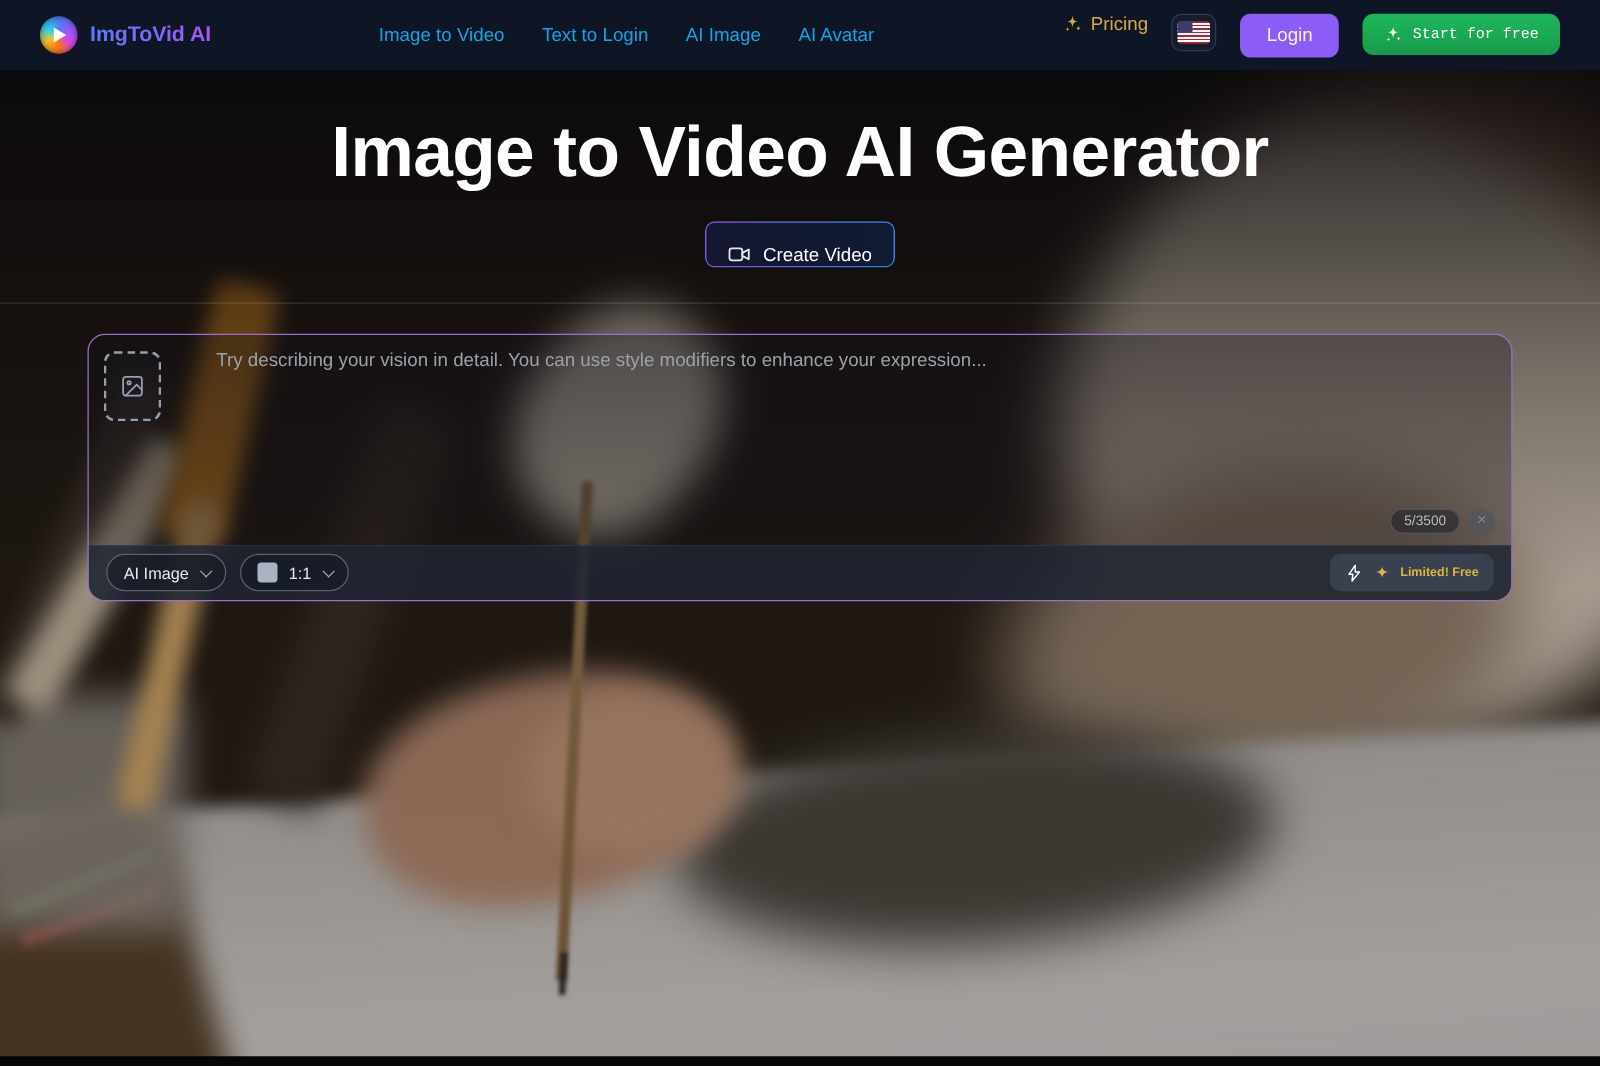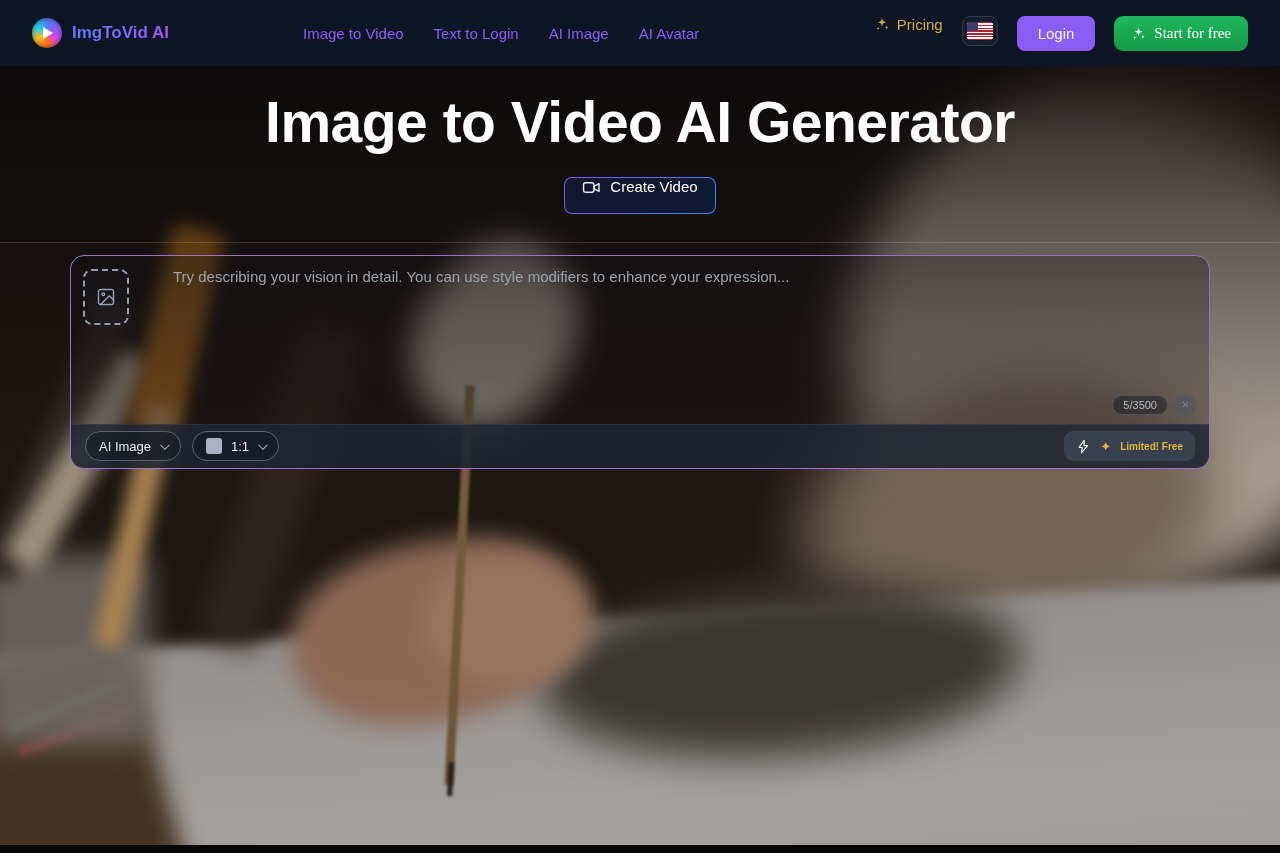--- a/index.html
+++ b/index.html
@@ -31,63 +31,63 @@
   .bg-brush-diag { left: 250px; top: 320px; width: 60px; height: 330px; background: #352b22; transform: rotate(20deg); filter: blur(14px); }
   .bg-hand-shadow { left: 540px; top: 585px; width: 480px; height: 170px; background: #454039; border-radius: 50%; transform: rotate(-4deg); filter: blur(20px); }
   .bg-hand   { left: 290px; top: 540px; width: 300px; height: 180px; background: #a57c64; border-radius: 45% 55% 50% 50%; transform: rotate(-14deg); filter: blur(12px); }
   .bg-fingers{ left: 420px; top: 555px; width: 170px; height: 130px; background: #b28a70; border-radius: 50%; filter: blur(12px); }
   .bg-pencil { left: 455px; top: 385px; width: 9px; height: 400px; background: linear-gradient(180deg, #93744e, #7c5f3d); transform: rotate(3deg); filter: blur(1.5px); }
   .bg-pencil-tip { left: 448px; top: 762px; width: 5px; height: 34px; background: #29231d; transform: rotate(3deg); filter: blur(1.5px); }
   .bg-overlay { position: absolute; inset: 0;
     background: linear-gradient(180deg, rgba(8,7,9,.9) 0%, rgba(8,7,9,.68) 18%, rgba(12,10,12,.42) 36%, rgba(8,8,10,.18) 55%, rgba(10,10,12,.14) 100%); }
 
   
-  .navbar { position: absolute; top: 0; left: 0; right: 0; height: 66px;
+  .navbar { position: absolute; top: 0; left: 0; right: 0; height: 56px;
     background: #0e1625; display: flex; align-items: center; padding: 0 32px; z-index: 50; }
   .brand { display: flex; align-items: center; gap: 10px; cursor: pointer; }
   .logo { width: 30px; height: 30px; border-radius: 50%; position: relative; flex: 0 0 auto;
     background: conic-gradient(#4f7df7, #8b5cf6, #d946ef, #f97316, #fbbf24, #22d3ee, #4f7df7);
     box-shadow: inset 0 0 5px rgba(0,0,0,.55); }
   .logo::after { content: ""; position: absolute; left: 11px; top: 9px;
     border-left: 10px solid #fff; border-top: 6px solid transparent; border-bottom: 6px solid transparent; }
   .brand-name { font-size: 17px; font-weight: bold;
     background: linear-gradient(90deg, #5b7cfa, #a855f7);
     -webkit-background-clip: text; background-clip: text; color: transparent; }
   .nav-links { display: flex; gap: 30px; margin-left: 134px; }
-  .nav-link { color: #8b5cf6; font-size: 15px; cursor: pointer; white-space: nowrap; }
+  .nav-link { color: #0ea5e9; font-size: 15px; cursor: pointer; white-space: nowrap; }
   .nav-right { margin-left: auto; display: flex; align-items: flex-start; gap: 19px; }
   .pricing { display: flex; align-items: center; gap: 7px; color: #d9a93e; font-size: 15px; cursor: pointer; }
   .flag-btn { width: 36px; height: 30px; border-radius: 8px; border: 1px solid #2c3a52;
     background: #141d2e; display: flex; align-items: center; justify-content: center; cursor: pointer; }
   .flag { width: 26px; height: 18px; border-radius: 3px; overflow: hidden; position: relative;
     background: repeating-linear-gradient(180deg, #b22234 0 1.4px, #ffffff 1.4px 2.8px); }
   .flag::before { content: ""; position: absolute; left: 0; top: 0; width: 45%; height: 50%; background: #3e3b6e; }
   .login-btn { background: #8b5cf6; color: #f3f4f6; font-size: 15px; border: none;
     border-radius: 8px; padding: 9px 21px; cursor: pointer; font-family: inherit; }
-  .start-btn { background: linear-gradient(180deg, #1fb75c, #179a4a); color: #fff; font-size: 15px;
-    border: none; border-radius: 9px; padding: 9px 17px; cursor: pointer; font-family: Liberation Serif, serif;
+  .start-btn { background: linear-gradient(180deg, #1fb75c, #179a4a); color: #fff; font-size: 12px;
+    border: none; border-radius: 9px; padding: 9px 17px; cursor: pointer; font-family: Liberation Mono, monospace;
     display: flex; align-items: center; gap: 8px; }
 
   
   .hero { position: absolute; top: 64px; left: 0; right: 0; z-index: 10; text-align: center; }
   .hero-title { margin-top: 26px; font-size: 57px; font-weight: bold; color: #fff; letter-spacing: -0.5px; line-height: 1.15; }
   .hero-sub { margin: 17px auto 0; max-width: 780px; font-size: 19px; line-height: 1.48; color: #f2f3f5; }
   .hero-actions { margin-top: 21px; display: flex; justify-content: center; gap: 17px; }
-  .hero-btn { height: 37px; padding: 0 17px; display: flex; align-items: flex-start; gap: 9px;
+  .hero-btn { height: 37px; padding: 0 17px; display: flex; align-items: flex-end; gap: 9px;
     font-size: 15px; color: #fff; cursor: pointer; border-radius: 8px; font-family: inherit;
     border: 1px solid transparent; }
   .hero-btn.video { background: linear-gradient(rgba(10,15,30,.9), rgba(10,15,30,.9)) padding-box,
     linear-gradient(90deg, #7c5ae0, #3b82f6) border-box; }
   .hero-btn.image { background: linear-gradient(rgba(16,10,26,.9), rgba(16,10,26,.9)) padding-box,
     linear-gradient(90deg, #c23a86, #5b50d6) border-box; }
   .hero-btn svg { flex: 0 0 auto; }
   .section-divider { margin-top: 28px; border: none; border-top: 1px solid rgba(255,255,255,.14); }
 
   
-  .composer { position: relative; margin: 12px auto 0; width: 1140px; height: 214px;
+  .composer { position: relative; margin: 24px auto 0; width: 1140px; height: 214px;
     border: 1px solid #9b6fc9; border-radius: 14px; background: rgba(20,18,24,.30); }
   .dropzone { position: absolute; left: 12px; top: 13px; width: 46px; height: 56px;
     border: 2px dashed #94a0b4; border-radius: 9px; display: flex; align-items: center;
     justify-content: center; cursor: pointer; color: #94a0b4; background: rgba(30,32,40,.25); }
   .prompt-input { position: absolute; left: 96px; top: 6px; width: 1028px; height: 152px;
     background: transparent; border: none; outline: none; resize: none;
     font-family: inherit; font-size: 15px; color: #e5e7eb; line-height: 1.5; padding: 4px 6px; }
   .prompt-input::placeholder { color: #9aa1ad; }
   .counter-row { position: absolute; right: 13px; top: 139px; display: flex; align-items: center; gap: 7px; }
   .char-counter { font-size: 11px; color: #b5bcc6; border: 1px solid #4d5564; border-radius: 999px;

